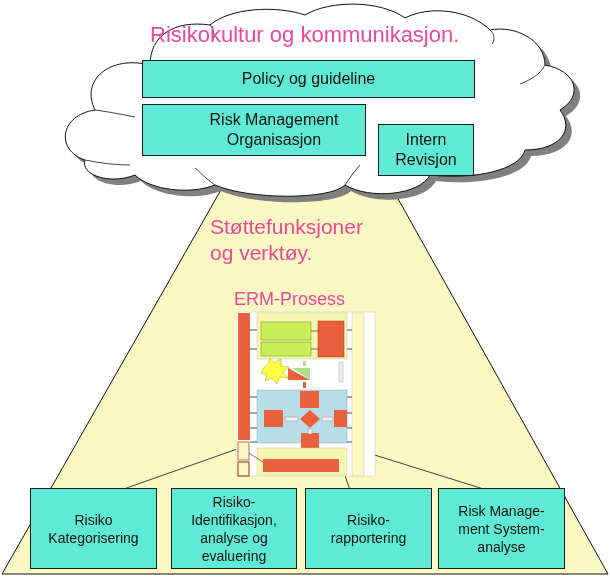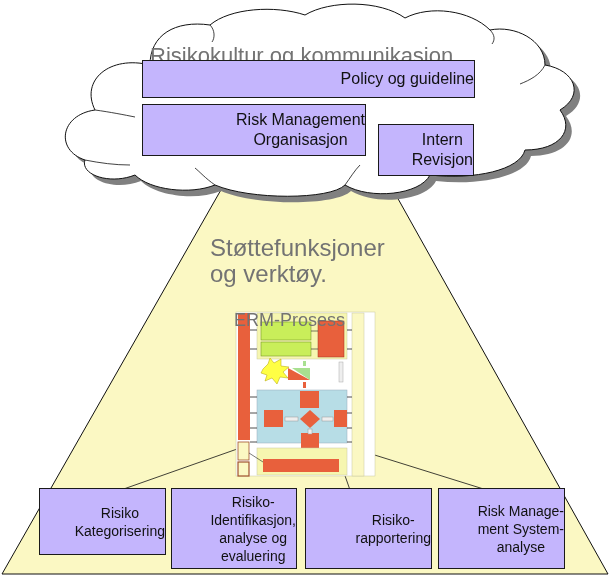--- a/index.html
+++ b/index.html
@@ -1,23 +1,23 @@
 <!DOCTYPE html>
 <html><head>
 <meta charset="utf-8">
 <style>
   html, body { margin:0; padding:0; background:#ffffff; }
   body { width:610px; height:579px; position:relative; overflow:hidden; font-family:"Liberation Sans", sans-serif; }
   #stage { position:absolute; left:0; top:0; width:610px; height:579px; }
-  .box { position:absolute; background:#c4b5fd; border:1px solid #1a1a1a; box-sizing:border-box;
-         display:flex; align-items:center; justify-content:flex-end; text-align:center; color:#111;
+  .box { position:absolute; background:#5eead4; border:1px solid #1a1a1a; box-sizing:border-box;
+         display:flex; align-items:center; justify-content:center; text-align:center; color:#111;
          font-family:"Liberation Sans", sans-serif; }
   .box span { white-space:pre-line; }
   .bold { font-weight:normal; }
-  .txt { position:absolute; color:#737373; font-family:"Liberation Sans", sans-serif; white-space:pre-line;margin-top:21px; }
+  .txt { position:absolute; color:#ec4899; font-family:"Liberation Sans", sans-serif; white-space:pre-line; }
 </style>
 </head>
 <body>
 
 <div id="stage">
   <svg width="610" height="579" viewBox="0 0 610 579" style="position:absolute;left:0;top:0">
 
     <polygon points="222,188 392,188 608,574 2,574" fill="#fbf8c3" stroke="#111" stroke-width="1"></polygon>
 
     <g fill="#808080" transform="translate(6,6)">
@@ -107,25 +107,25 @@
   </div>
   <div class="box" style="left:142px; top:104px; width:224px; height:52px; font-size:16px; line-height:20px;padding-left:40px;">
     <span>Risk Management
 Organisasjon</span>
   </div>
   <div class="box" style="left:378px; top:104px; width:96px; height:52px; font-size:16px; line-height:20px;margin-top:20px;">
     <span>Intern
 Revisjon</span>
   </div>
 
-  <div class="txt" style="left:210px; top:214px; font-size:24px; line-height:26px;">Støttefunksjoner
+  <div class="txt" style="left:210px; top:214px; font-size:21px; line-height:26px;">Støttefunksjoner
 og verktøy.</div>
   <div class="txt bold" style="left:234px; top:289px; font-size:18px;">ERM-Prosess</div>
 
-  <div class="box" style="left:39px; top:488px; width:127px; height:67px; font-size:14px; line-height:18px;">
+  <div class="box" style="left:30px; top:488px; width:127px; height:81px; font-size:14px; line-height:18px;">
     <span>Risiko
 Kategorisering</span>
   </div>
   <div class="box" style="left:171px; top:488px; width:126px; height:81px; font-size:14px; line-height:18px;">
     <span>Risiko-
 Identifikasjon,
 analyse og
 evaluering</span>
   </div>
   <div class="box" style="left:305px; top:488px; width:127px; height:81px; font-size:14px; line-height:18px;">

